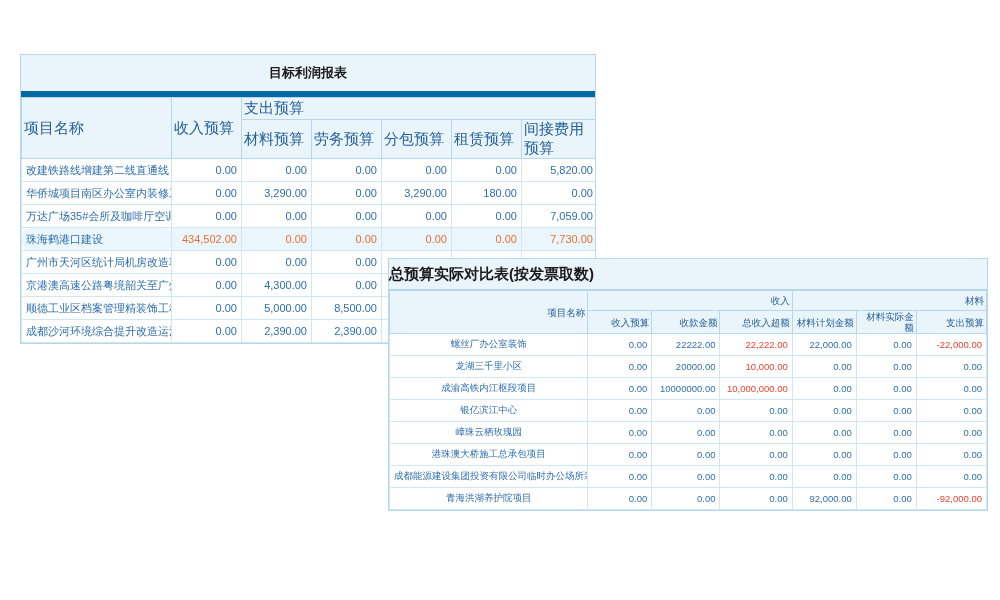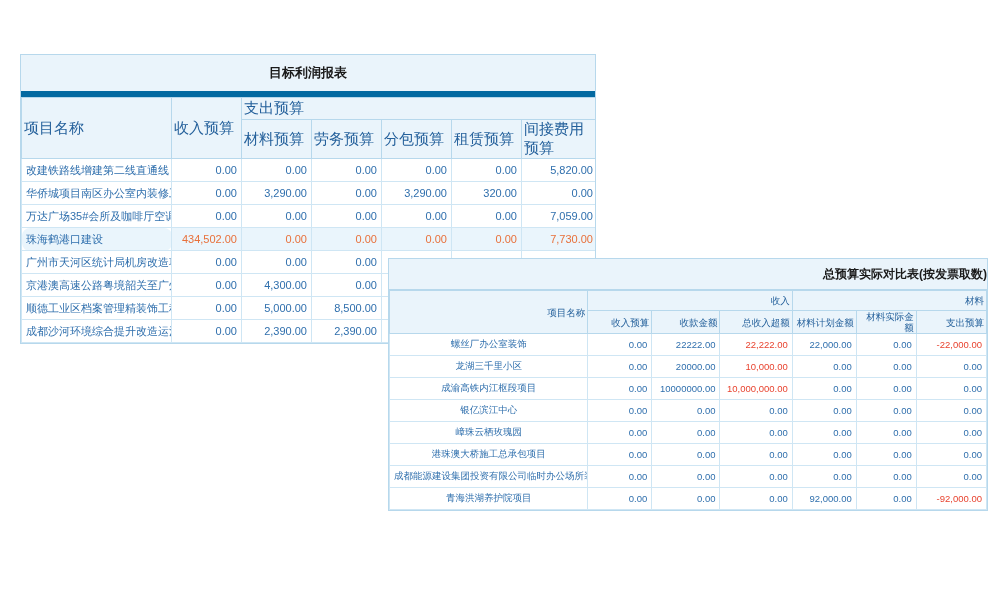--- a/index.html
+++ b/index.html
@@ -91,22 +91,22 @@
     top: 258px;
     width: 600px;
     background: #ffffff;
     border: 1px solid #b7d8ec;
     box-sizing: border-box;
   }
 
   .panel2-title {
     height: 30px;
     line-height: 30px;
-    text-align: right;
-    font-size: 12px;
+    text-align: left;
+    font-size: 15px;
     font-weight: bold;
     color: #1a1a1a;
     background: #eaf4fb;
     border-bottom: 1px solid #b7d8ec;
   }
 
   .panel2 th {
     background: #eaf4fb;
     border: 1px solid #b7d8ec;
     font-size: 9.5px;
@@ -184,21 +184,21 @@
               <td class="num">0.00</td>
               <td class="num">0.00</td>
               <td class="num">5,820.00</td>
             </tr>
             <tr>
               <td class="name">华侨城项目南区办公室内装修工程</td>
               <td class="num">0.00</td>
               <td class="num">3,290.00</td>
               <td class="num">0.00</td>
               <td class="num">3,290.00</td>
-              <td class="num">320.00</td>
+              <td class="num">180.00</td>
               <td class="num">0.00</td>
             </tr>
             <tr>
               <td class="name">万达广场35#会所及咖啡厅空调安</td>
               <td class="num">0.00</td>
               <td class="num">0.00</td>
               <td class="num">0.00</td>
               <td class="num">0.00</td>
               <td class="num">0.00</td>
               <td class="num">7,059.00</td>

